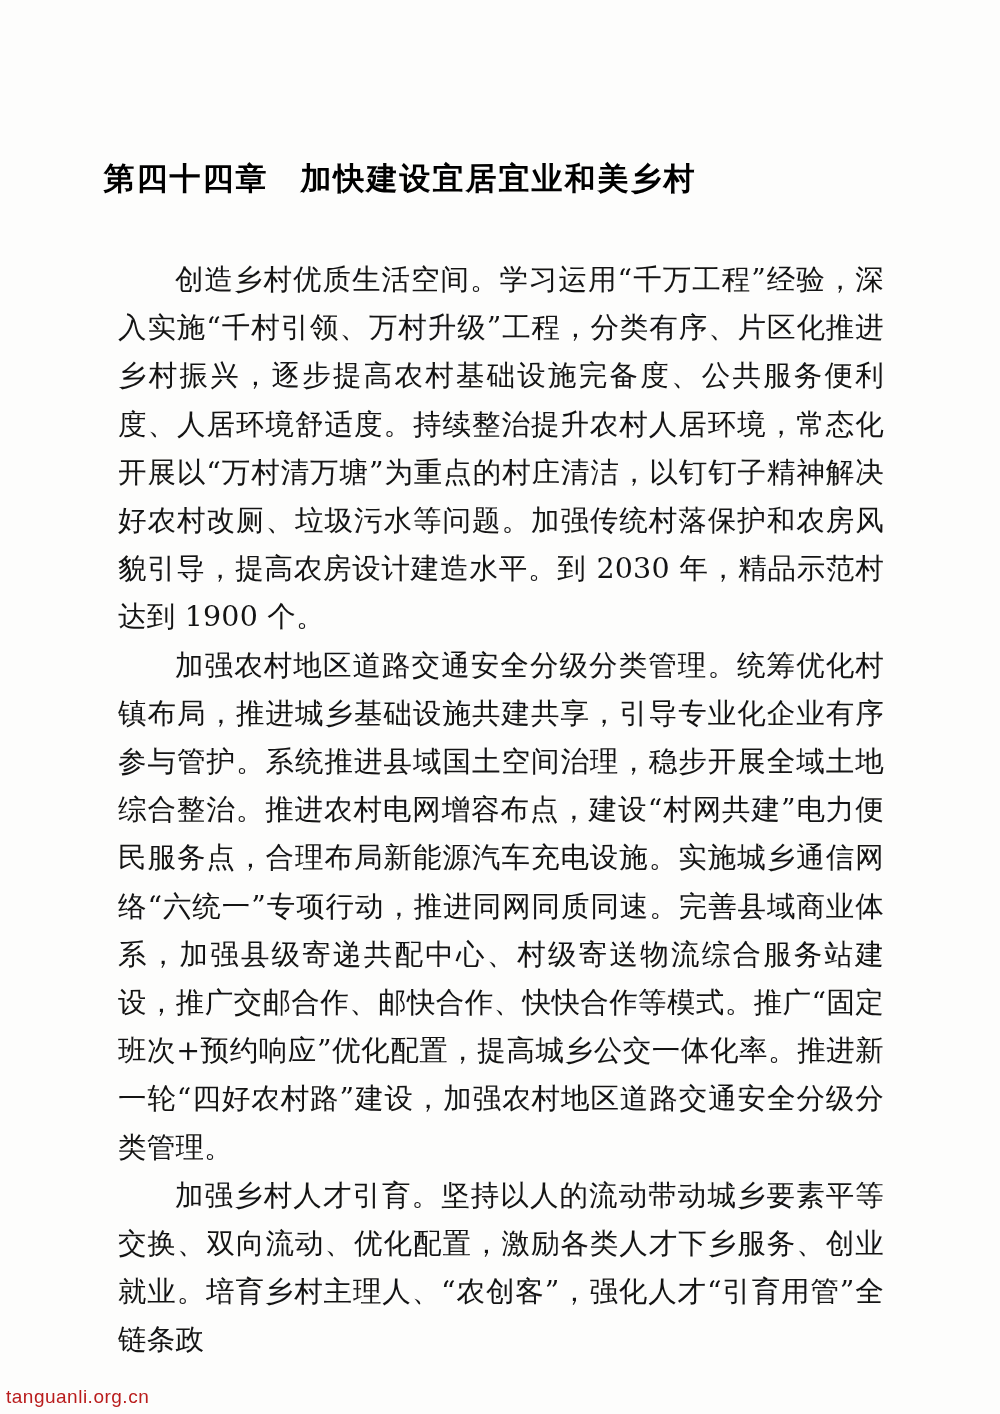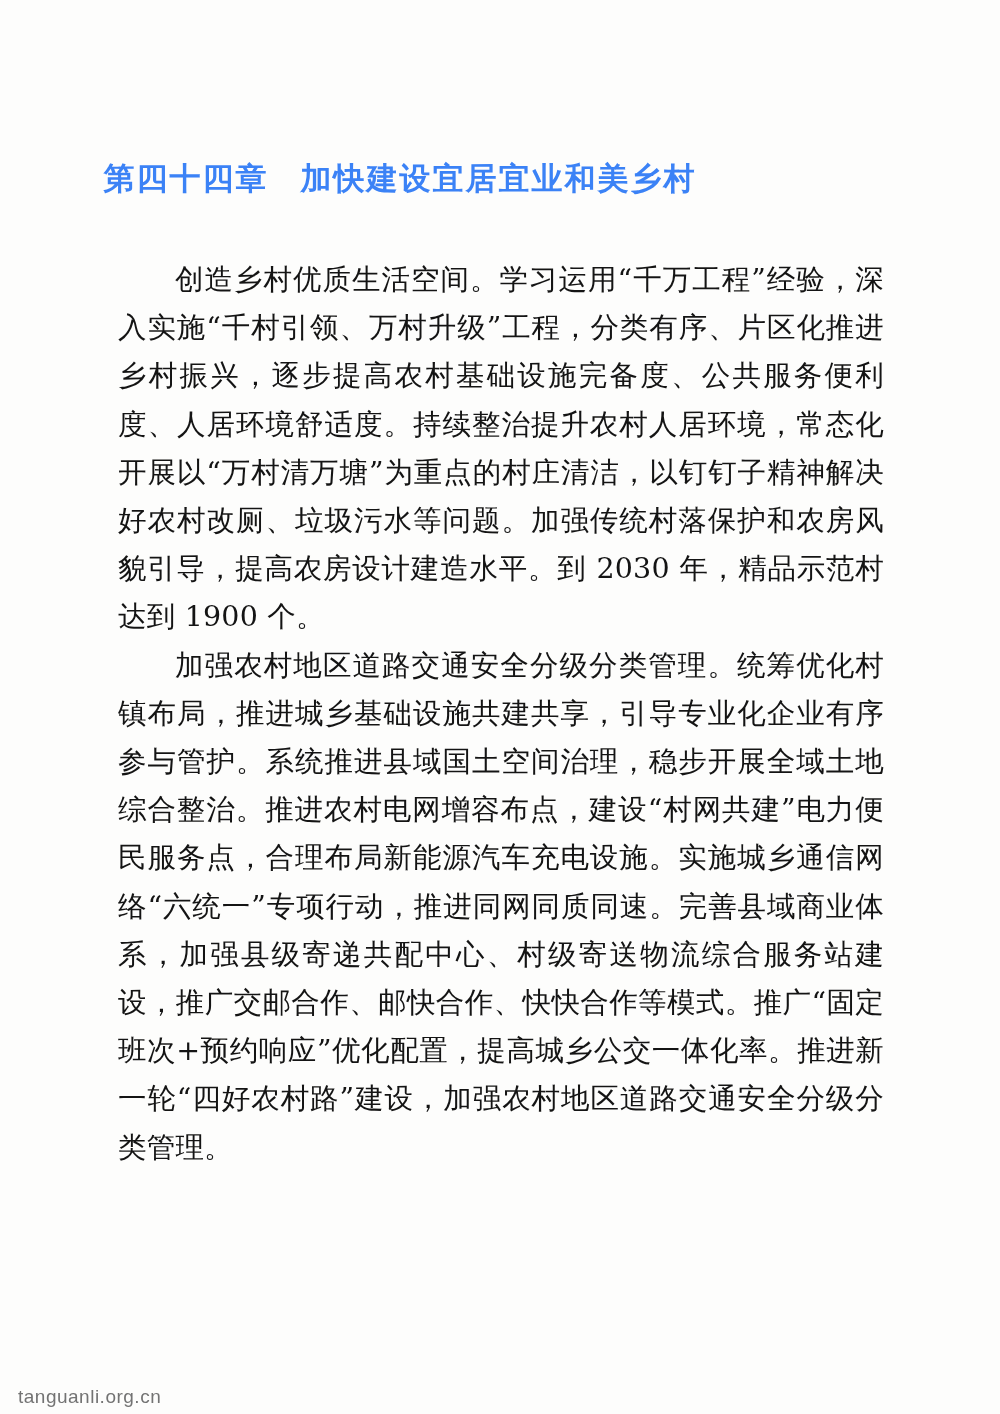--- a/index.html
+++ b/index.html
@@ -26,21 +26,21 @@
   .chapter-title {
     position: absolute;
     left: 0;
     top: 158px;
     width: 800px;
     text-align: center;
     font-size: 31px;
     font-weight: bold;
     letter-spacing: 2px;
     font-family: "DejaVu Serif", serif;
-    color: #3b82f6;
+    color: #000000;
   }
   .chapter-title .gap {
     display: inline-block;
     width: 32px;
   }
   .body-area {
     position: absolute;
     left: 118px;
     top: 256px;
     width: 766px;
@@ -75,41 +75,41 @@
   }
   .footer-page .inner {
     display: inline-block;
     margin-left: -590px;
   }
   .watermark {
     position: absolute;
     left: 6px;
     top: 1386px;
     font-size: 19px;
-    color: #737373;
+    color: #b91c1c;
     font-family: "Liberation Sans", sans-serif;
     letter-spacing: 0.5px;
-    margin-left: 12px;
   }
 </style>
 </head>
 <body>
 
 <div class="page">
 
   <div class="chapter-title">
     <span>第四十四章</span><span class="gap"></span><span>加快建设宜居宜业和美乡村</span>
   </div>
 
   <div class="body-area">
 
     <p class="para"><span class="lead">创造乡村优质生活空间。</span><span>学习运用“千万工程”经验，深入实施“千村引领、万村升级”工程，分类有序、片区化推进乡村振兴，逐步提高农村基础设施完备度、公共服务便利度、人居环境舒适度。持续整治提升农村人居环境，常态化开展以“万村清万塘”为重点的村庄清洁，以钉钉子精神解决好农村改厕、垃圾污水等问题。加强传统村落保护和农房风貌引导，提高农房设计建造水平。到 2030 年，精品示范村达到 1900 个。</span></p>
 
     <p class="para"><span class="lead">加强农村地区道路交通安全分级分类管理。</span><span>统筹优化村镇布局，推进城乡基础设施共建共享，引导专业化企业有序参与管护。系统推进县域国土空间治理，稳步开展全域土地综合整治。推进农村电网增容布点，建设“村网共建”电力便民服务点，合理布局新能源汽车充电设施。实施城乡通信网络“六统一”专项行动，推进同网同质同速。完善县域商业体系，加强县级寄递共配中心、村级寄送物流综合服务站建设，推广交邮合作、邮快合作、快快合作等模式。推广“固定班次+预约响应”优化配置，提高城乡公交一体化率。推进新一轮“四好农村路”建设，加强农村地区道路交通安全分级分类管理。</span></p>
 
+    <p class="para"><span class="lead">加强乡村人才引育。</span><span>坚持以人的流动带动城乡要素平等交换、双向流动、优化配置，激励各类人才下乡服务、创业就业。培育乡村主理人、“农创客”，强化人才“引育用管”全链条政</span></p>
 
   </div>
 
   <div class="footer-page">
     <span class="inner">— 82 —</span>
   </div>
 
   <div class="watermark">tanguanli.org.cn</div>
 
 </div>

